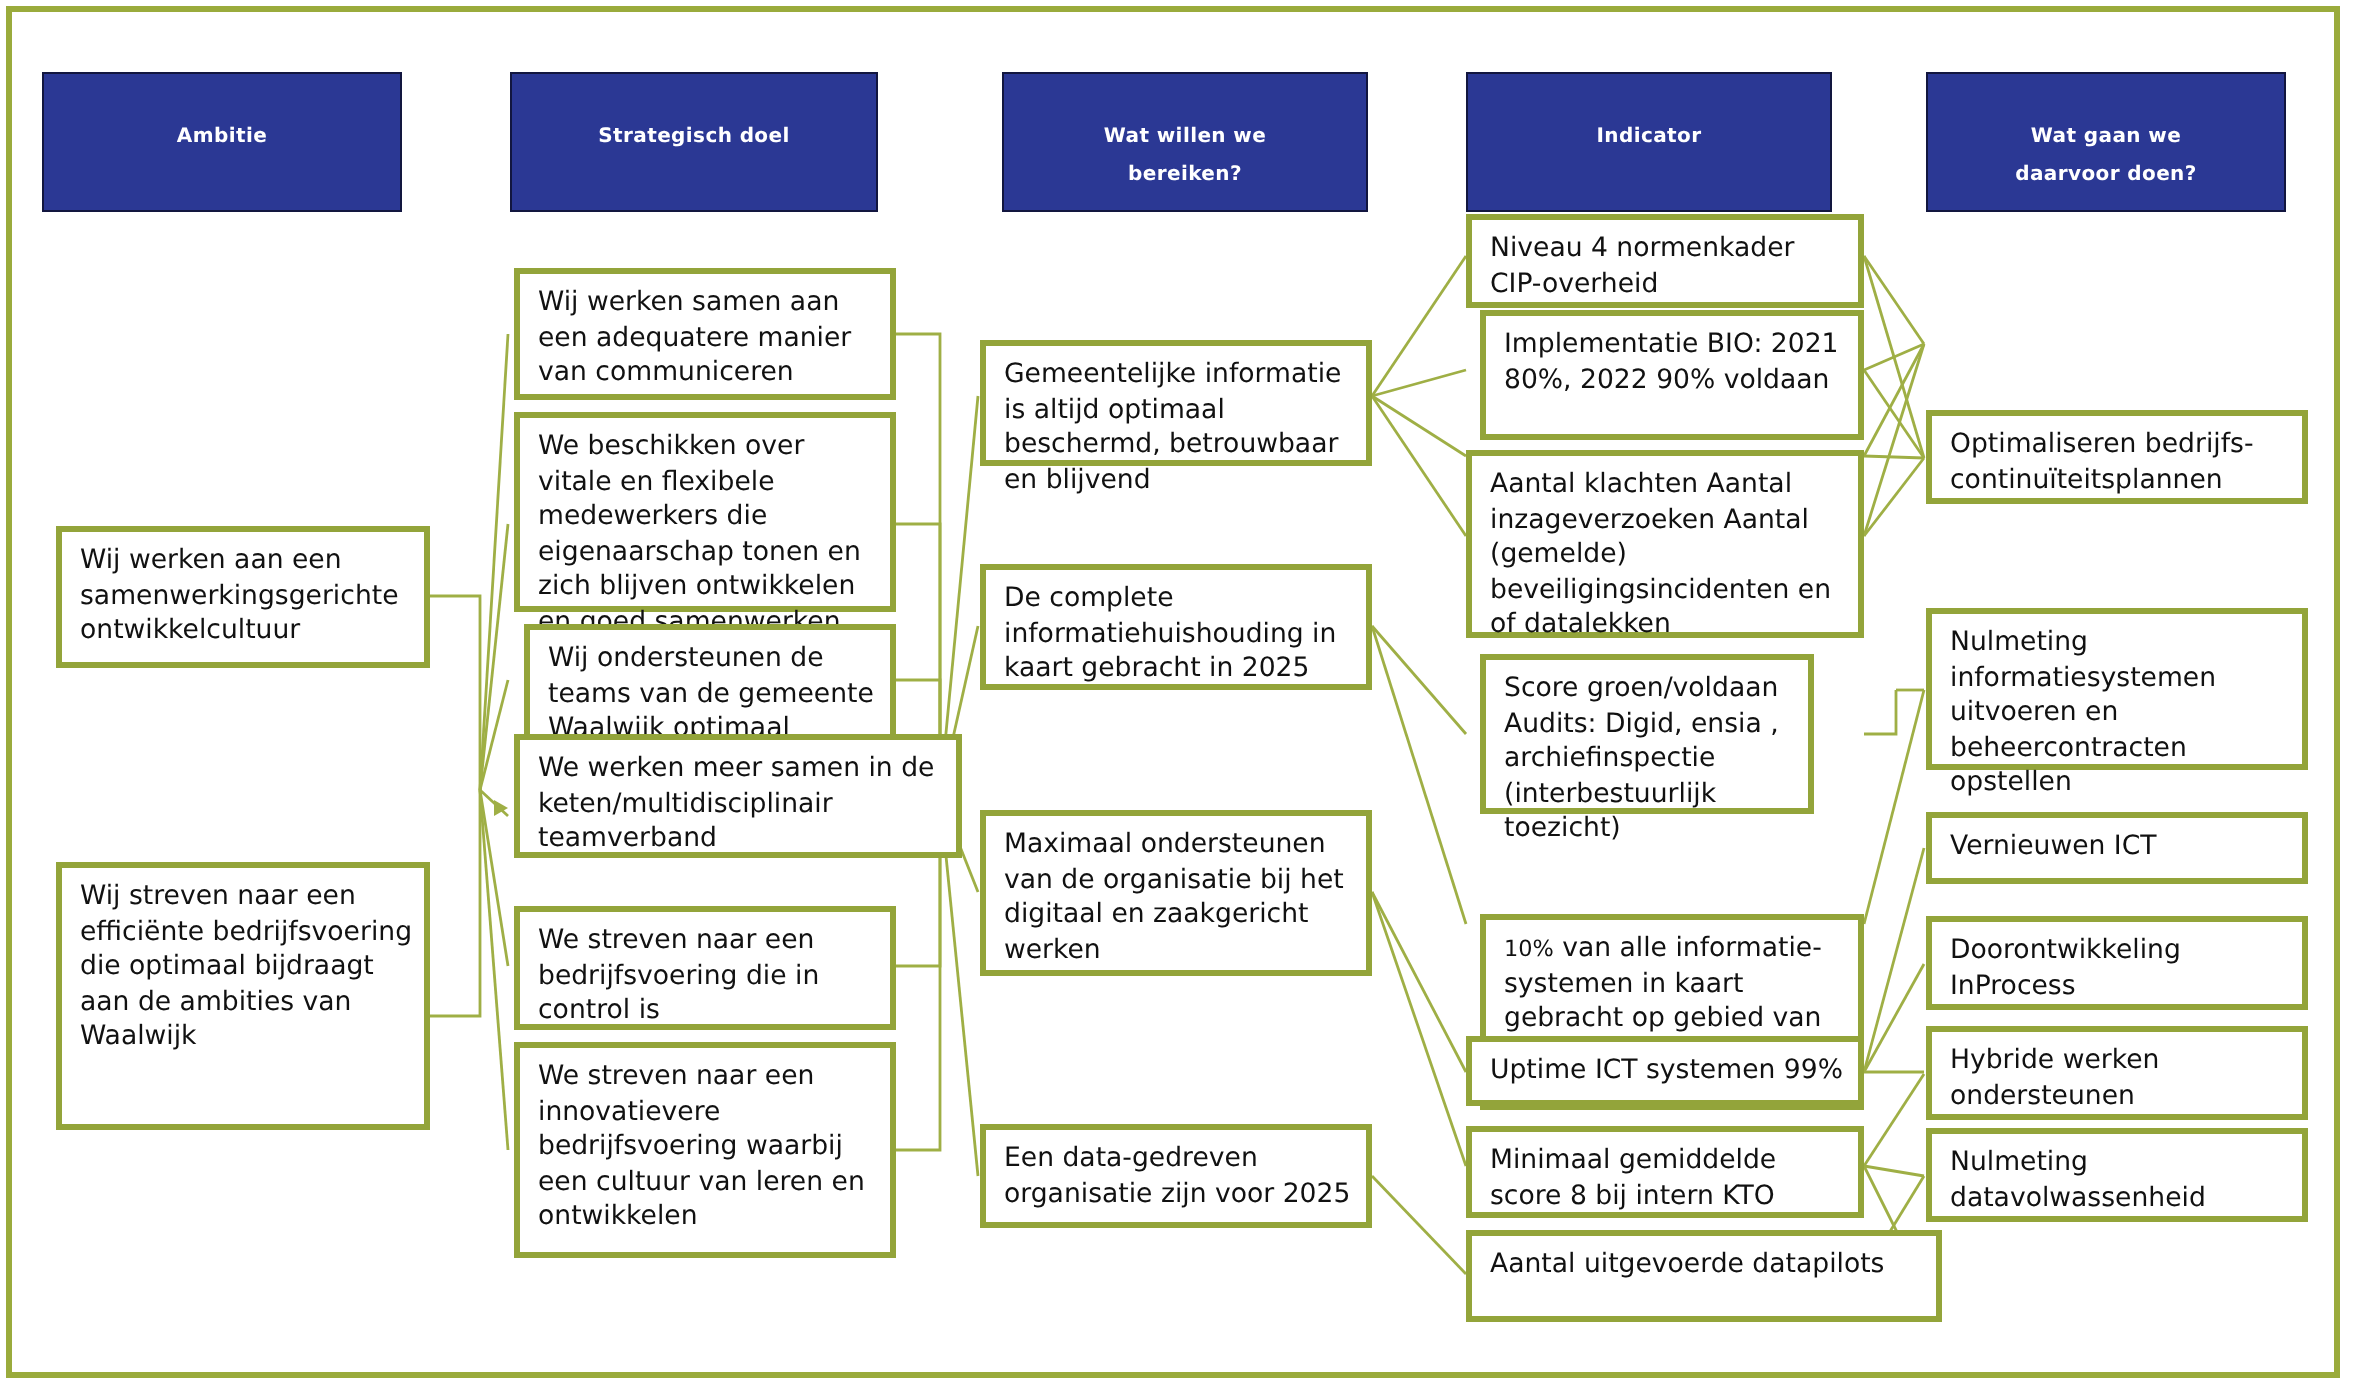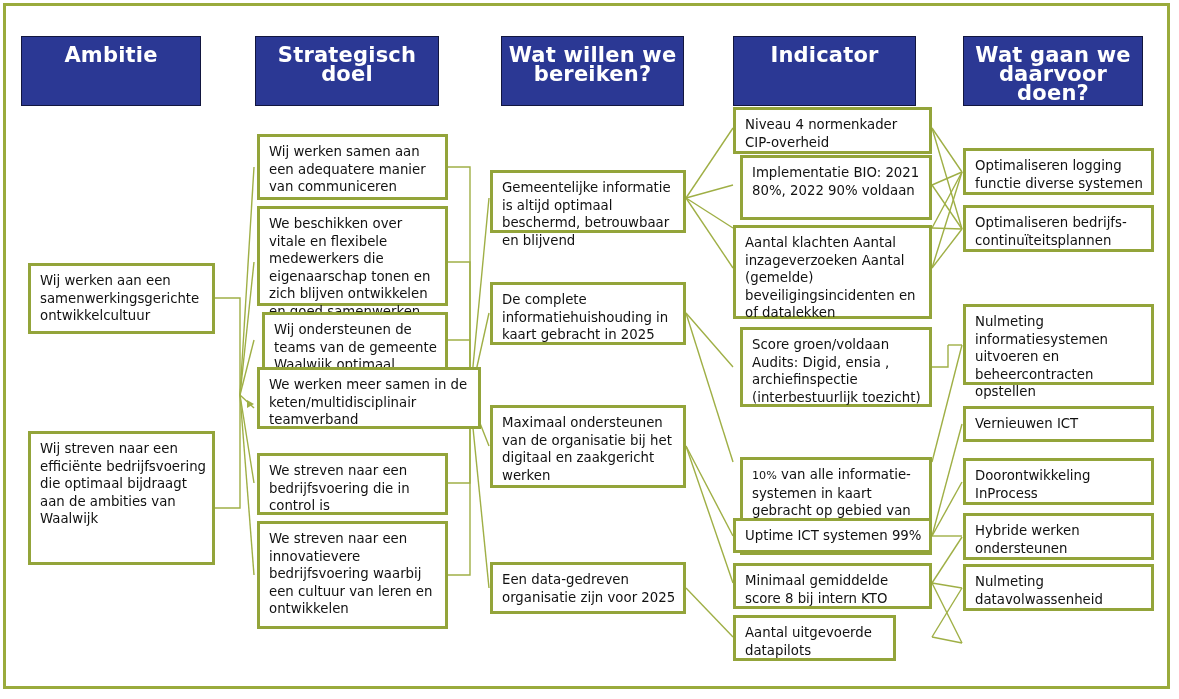--- a/index.html
+++ b/index.html
@@ -41,24 +41,24 @@
     color:#111111;
     letter-spacing:0px;
   }
   .header{
     position:absolute;
     box-sizing:border-box;
     background:#2b3894;
     border:1px solid #12163f;
     color:#ffffff;
     font-weight:bold;
-    font-size:21px;
+    font-size:10px;
     line-height:19px;
     text-align:center;
-    padding-top:9px;
+    padding-top:22px;
     letter-spacing:0.2px;
   }
   .small-pct{ font-size:11.2px; }
 </style>
 </head>
 <body>
 
 <div id="canvas">
 
   <svg id="connectors" viewBox="0 0 1179 699" xmlns="http://www.w3.org/2000/svg">
@@ -184,39 +184,36 @@
 
   <div class="node" style="left:733px;top:107px;width:199px;height:47px;">
     <span>Niveau 4 normenkader CIP-overheid</span>
   </div>
   <div class="node" style="left:740px;top:155px;width:192px;height:65px;">
     <span>Implementatie BIO: 2021 80%, 2022 90% voldaan</span>
   </div>
   <div class="node" style="left:733px;top:225px;width:199px;height:94px;">
     <span>Aantal klachten Aantal inzageverzoeken Aantal (gemelde) beveiligingsincidenten en of datalekken</span>
   </div>
-  <div class="node" style="left:740px;top:327px;width:192px;height:80px;">
+  <div class="node" style="left:740px;top:327px;width:167px;height:80px;">
     <span>Score groen/voldaan Audits: Digid, ensia , archiefinspectie (interbestuurlijk toezicht)</span>
   </div>
   <div class="node" style="left:740px;top:413px;width:192px;height:98px;margin-top:44px;">
     <span class="small-pct">10%</span><span> van alle informatie-systemen in kaart gebracht op gebied van informatiebeheer/AVG-BIO/logging</span>
   </div>
   <div class="node" style="left:733px;top:518px;width:199px;height:35px;">
     <span>Uptime ICT systemen 99%</span>
   </div>
   <div class="node" style="left:733px;top:563px;width:199px;height:46px;">
     <span>Minimaal gemiddelde score 8 bij intern KTO</span>
   </div>
-  <div class="node" style="left:733px;top:615px;width:163px;height:46px;">
+  <div class="node" style="left:733px;top:615px;width:238px;height:46px;">
     <span>Aantal uitgevoerde datapilots</span>
   </div>
 
-  <div class="node" style="left:963px;top:148px;width:191px;height:47px;">
-    <span>Optimaliseren logging functie diverse systemen</span>
-  </div>
   <div class="node" style="left:963px;top:205px;width:191px;height:47px;">
     <span>Optimaliseren bedrijfs-continuïteitsplannen</span>
   </div>
   <div class="node" style="left:963px;top:406px;width:191px;height:36px;">
     <span>Vernieuwen ICT</span>
   </div>
   <div class="node" style="left:963px;top:304px;width:191px;height:81px;">
     <span>Nulmeting informatiesystemen uitvoeren en beheercontracten opstellen</span>
   </div>
   <div class="node" style="left:963px;top:458px;width:191px;height:47px;">

